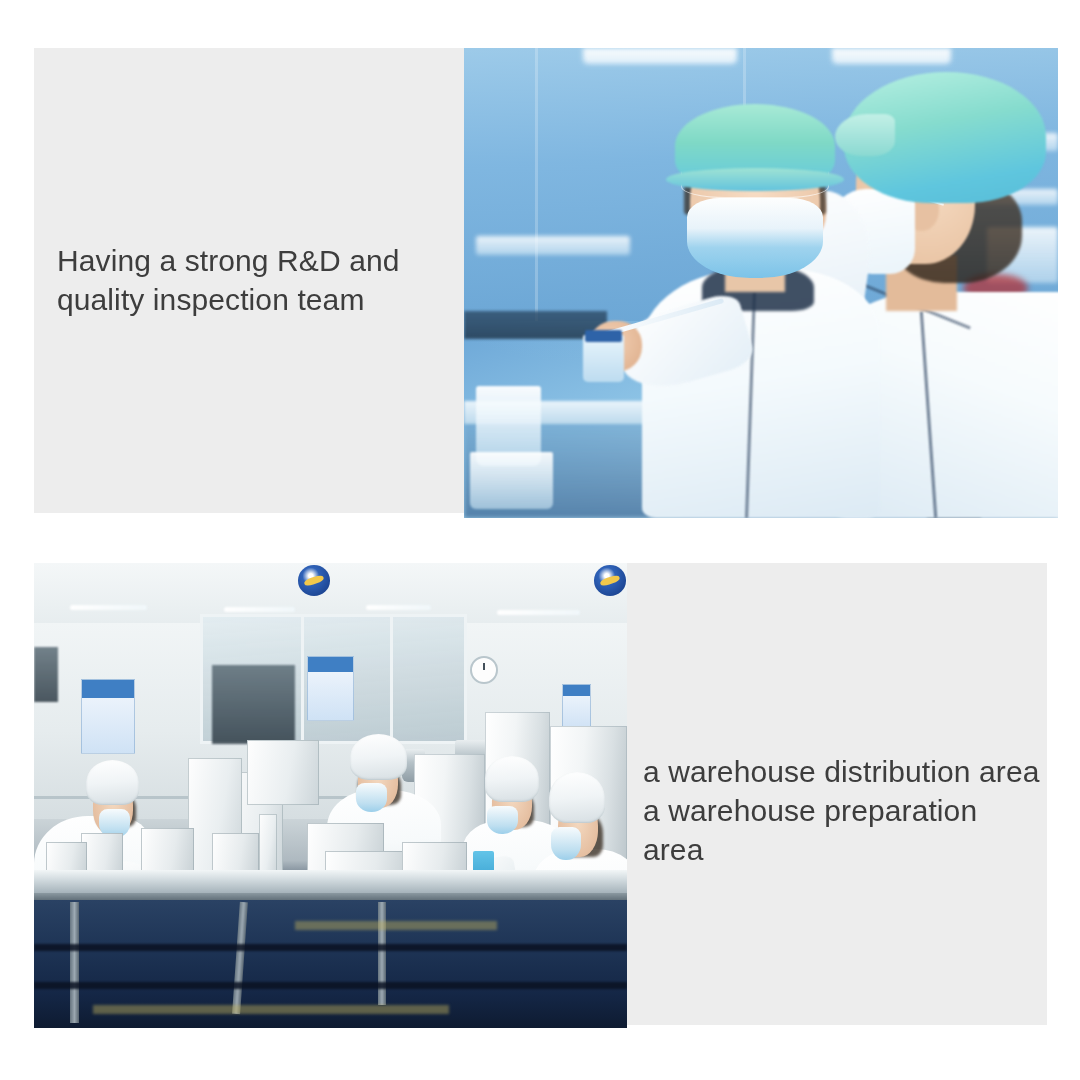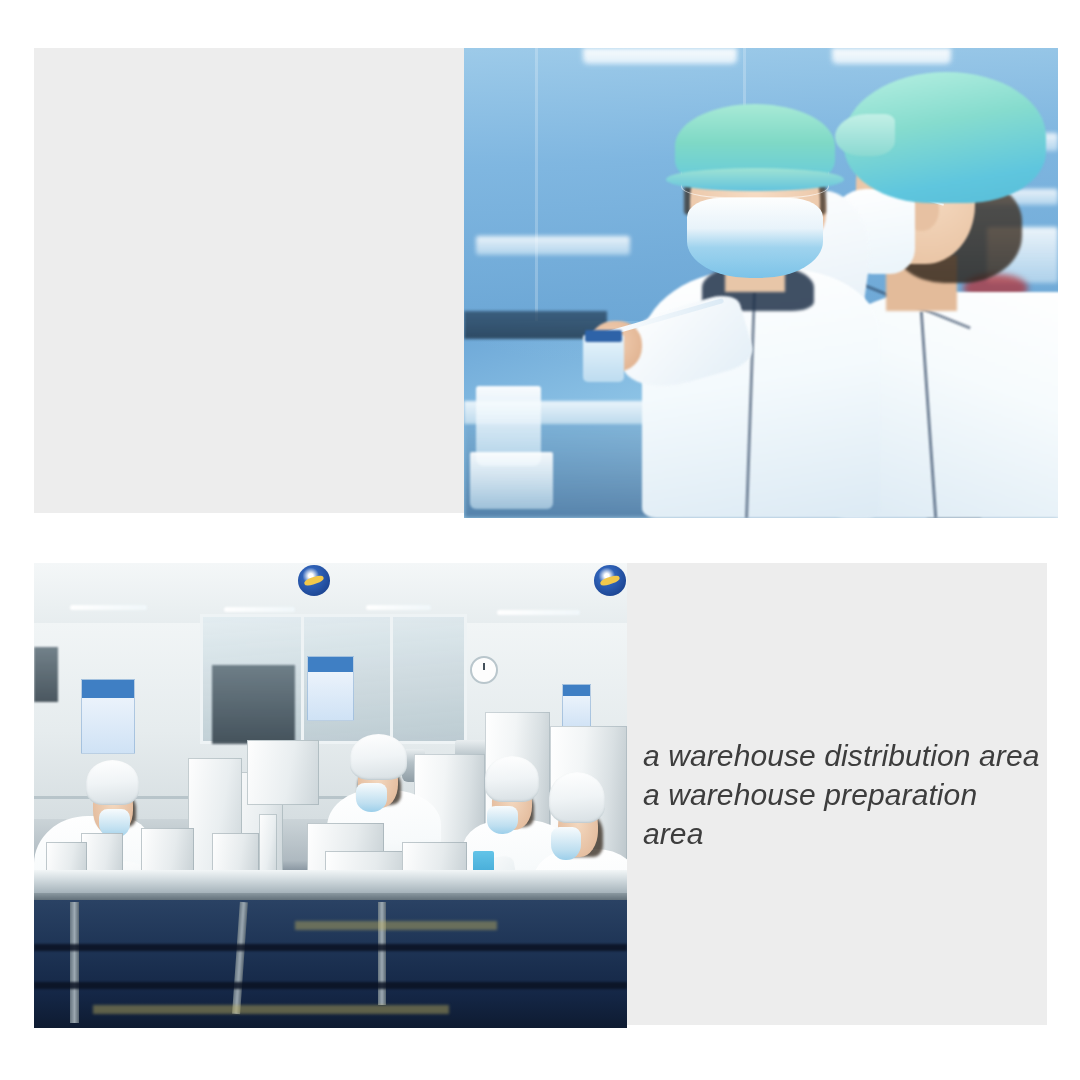--- a/index.html
+++ b/index.html
@@ -449,20 +449,22 @@
     background: #b3272d; border-radius: 3px; filter: blur(1px); opacity:.85;
   }
 </style>
 </head>
 <body>
 
 <div class="page">
 
   <div class="panel" id="panel-top" style="left:34px; top:48px; width:1024px; height:465px;"></div>
 
+  <div class="caption" id="caption-top" style="left:57px; top:241px; width:400px;">Having a strong R&amp;D and
+quality inspection team</div>
 
   <div class="photo" id="photo-lab">
 
     <div class="layer lab-wall"></div>
     <div class="layer lab-wall-seam" style="left:12%;"></div>
     <div class="layer lab-wall-seam" style="left:47%;"></div>
     <div class="layer lab-ceiling-light" style="left:20%; width:26%;"></div>
     <div class="layer lab-ceiling-light" style="left:62%; width:20%;"></div>
 
     <div class="layer lab-shelf" style="left:84%; top:18%; width:16%; height:4%;"></div>
@@ -509,21 +511,21 @@
     <div class="layer wA-hand"></div>
     <div class="layer lab-pipette"></div>
     <div class="layer lab-vial"></div>
     <div class="layer lab-vial-cap"></div>
     <div class="layer lab-beaker"></div>
     <div class="layer lab-glass" style="left:1%; top:86%; width:14%; height:12%;"></div>
   </div>
 
   <div class="panel" id="panel-bottom" style="left:34px; top:563px; width:1013px; height:462px;"></div>
 
-  <div class="caption" id="caption-bottom" style="left:643px; top:736px; width:400px;font-style:italic;">a warehouse distribution area
+  <div class="caption" id="caption-bottom" style="left:643px; top:752px; width:400px;">a warehouse distribution area
 a warehouse preparation area</div>
 
   <div class="photo" id="photo-warehouse">
 
     <div class="layer wh-ceiling"></div>
     <div class="layer wh-wall"></div>
     <div class="layer wh-wall-dado"></div>
 
     <div class="layer wh-sign" style="left:44.5%;"></div>
     <div class="layer wh-sign" style="left:94.5%;"></div>

